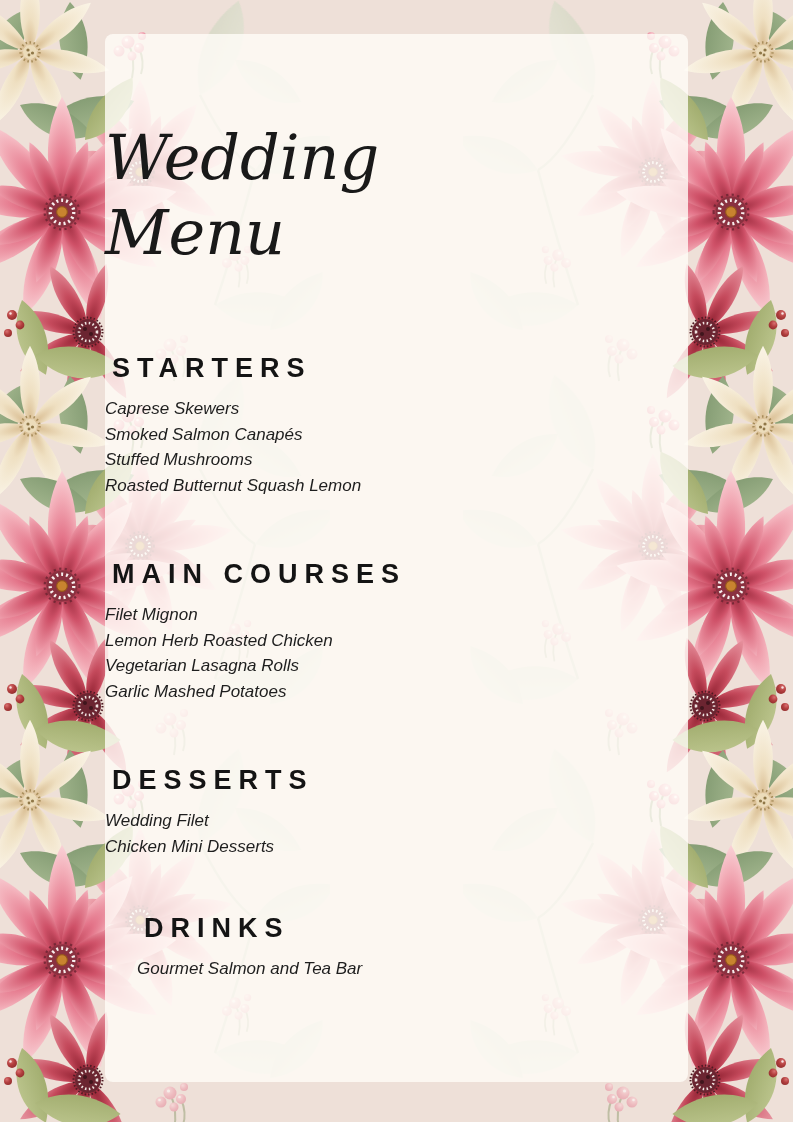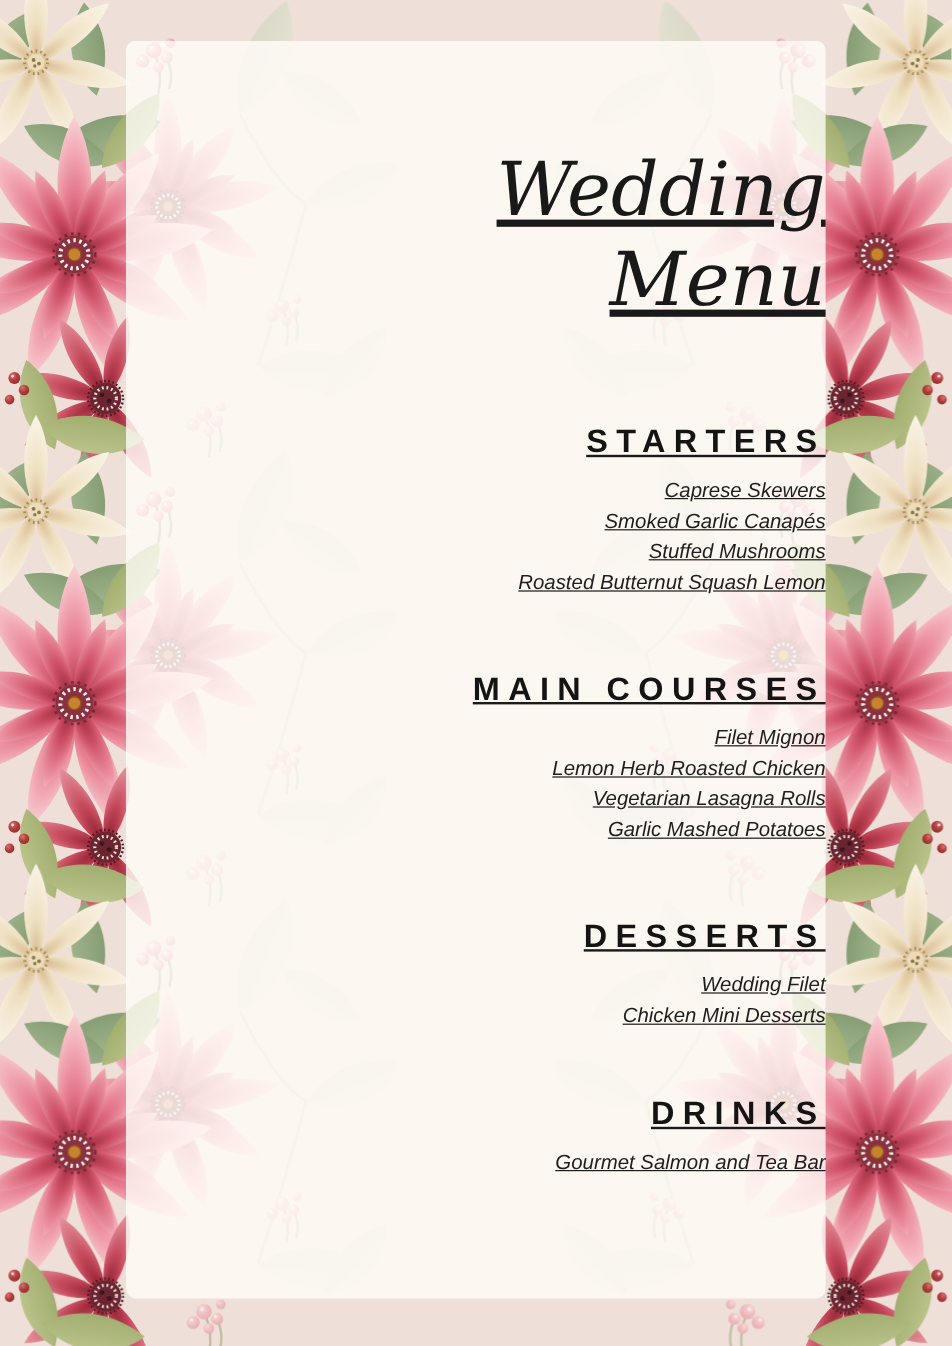--- a/index.html
+++ b/index.html
@@ -11,30 +11,30 @@
   .floral{position:absolute;top:0;height:1122px;width:330px;pointer-events:none;}
   .floral.left{left:0;}
   .floral.right{right:0;transform:scaleX(-1);}
   .panel{
     position:absolute;left:105px;top:34px;width:583px;height:1048px;
     background:rgba(255,253,247,0.80);
     border-radius:8px;
   }
   .menu-content{
     position:absolute;left:105px;top:34px;width:583px;height:1076px;
-    text-align:right;color:#1a1a1a;text-decoration:underline;
+    text-align:left;color:#1a1a1a;
   }
   .title{
     margin-top:86px;
     font-family:"DejaVu Serif",serif;font-style:italic;font-weight:400;
     font-size:62px;line-height:76px;color:#191919;
   }
   .title .line2{display:block;line-height:74px;}
   .section{margin:0;}
-  .section.s1{margin-top:82px;padding-left:14px;}
+  .section.s1{margin-top:82px;}
   .section.s2{margin-top:60px;}
   .section.s3{margin-top:60px;}
   .section.s4{margin-top:53px;padding-left:32px;}
   .heading{
     font-weight:700;font-size:27px;line-height:32px;
     letter-spacing:7px;text-indent:7px;color:#141414;
     margin:0 0 12px 0;
   }
   .item{
     font-style:italic;font-size:17px;line-height:25.5px;color:#1e1e1e;
@@ -214,21 +214,21 @@
 
 <div class="menu-content">
   <div class="title">
     <span class="line1">Wedding</span>
     <span class="line2">Menu</span>
   </div>
 
   <div class="section s1">
     <div class="heading">STARTERS</div>
     <div class="item">Caprese Skewers</div>
-    <div class="item">Smoked Garlic Canapés</div>
+    <div class="item">Smoked Salmon Canapés</div>
     <div class="item">Stuffed Mushrooms</div>
     <div class="item">Roasted Butternut Squash Lemon</div>
   </div>
 
   <div class="section s2">
     <div class="heading">MAIN COURSES</div>
     <div class="item">Filet Mignon</div>
     <div class="item">Lemon Herb Roasted Chicken</div>
     <div class="item">Vegetarian Lasagna Rolls</div>
     <div class="item">Garlic Mashed Potatoes</div>

